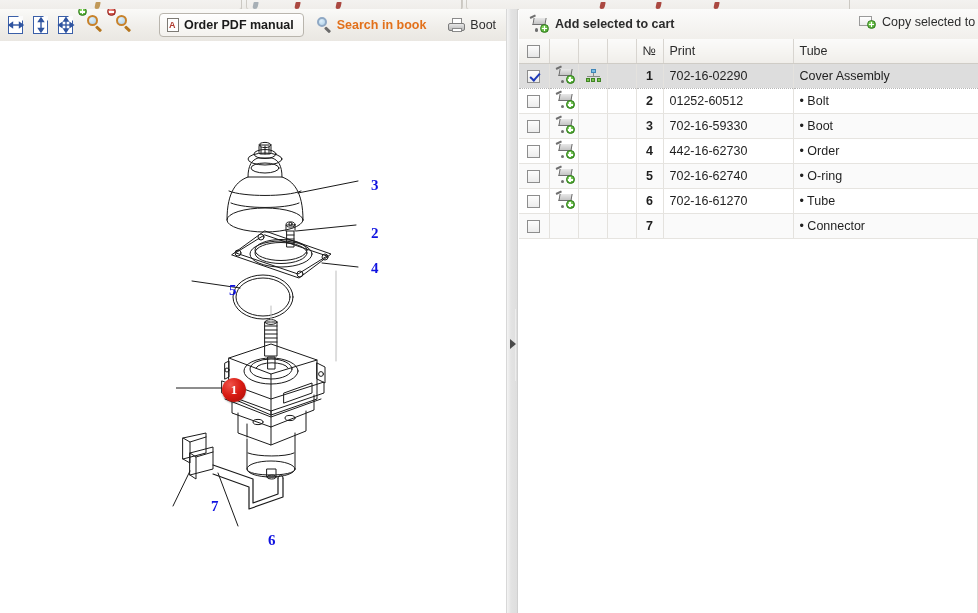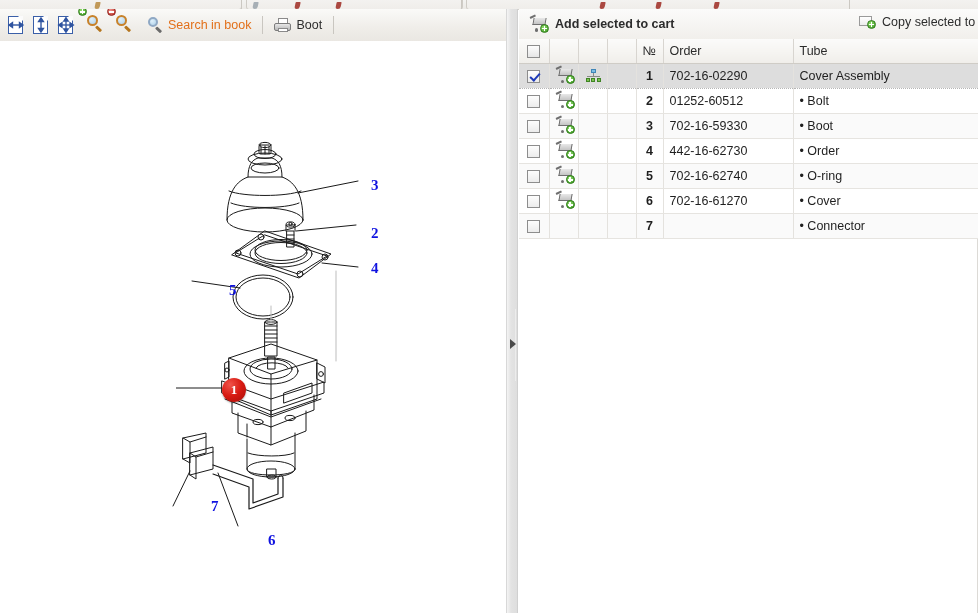--- a/index.html
+++ b/index.html
@@ -84,21 +84,21 @@
     border: 1px solid #7d7a74; background: #ffffff; box-sizing: border-box;
   }
   .pdf-glyph:before {
     content: "A"; position: absolute; left: 1px; top: -1px;
     font-size: 9px; font-weight: bold; color: #b03a2e; line-height: 14px;
   }
   .link-item {
     margin-left: 12px; display: inline-flex; align-items: center; gap: 5px;
     font-size: 12.5px; cursor: pointer; white-space: nowrap;
   }
-  .link-item.search { color: #e2701a; font-weight: normal; }
+  .link-item.search { color: #e2701a; font-weight: bold; }
   .link-item.print  { color: #2e2e2e; }
   .vbar { width: 1px; height: 18px; background: #c9c6c0; margin-left: 11px; }
 
   
   .mag { position: relative; width: 18px; height: 18px; }
   .mag .lens {
     position: absolute; left: 1px; top: 0px; width: 11px; height: 11px;
     border: 2px solid #c8822a; border-radius: 50%;
     background: radial-gradient(circle at 35% 32%, #dff0fb 0%, #bcd9ee 70%, #9cc4e0 100%);
     box-sizing: border-box;
@@ -367,20 +367,24 @@
         </span>
 
         <span class="tb-ico" title="Zoom out" style="margin-left:4px;">
           <span class="mag">
             <span class="lens"></span><span class="stick"></span>
             <span class="badge minus"></span>
           </span>
         </span>
       </div>
 
+      <button class="pdf-btn">
+        <span class="pdf-glyph"></span>
+        <span>Order PDF manual</span>
+      </button>
 
       <span class="link-item search">
         <span class="mag" style="width:16px;height:16px;">
           <span class="lens" style="width:10px;height:10px;border-color:#8fa8c4;"></span>
           <span class="stick" style="left:9px;top:9px;background:#6b6b6b;"></span>
         </span>
         <span>Search in book</span>
       </span>
 
       <span class="vbar"></span>
@@ -558,21 +562,21 @@
         </colgroup>
         <thead>
           <tr>
             <th style="text-align:center;padding:0;">
               <span class="cb cb-hdr"></span>
             </th>
             <th></th>
             <th></th>
             <th></th>
             <th class="num">№</th>
-            <th>Order</th>
+            <th>Print</th>
             <th>Tube</th>
           </tr>
         </thead>
         <tbody>
 
           <tr class="sel">
             <td class="cen">
               <span class="cb checked"></span>
             </td>
             <td class="cen">
@@ -653,21 +657,21 @@
             <td class="cen"><span class="cb"></span></td>
             <td class="cen">
               <span class="cart-glyph" style="display:inline-block;vertical-align:middle;">
                 <span class="bar"></span><span class="basket"></span><span class="w1"></span><span class="w2"></span><span class="plus"></span>
               </span>
             </td>
             <td></td>
             <td></td>
             <td class="num">6</td>
             <td>702-16-61270</td>
-            <td>• Cover</td>
+            <td>• Tube</td>
           </tr>
 
           <tr class="even">
             <td class="cen"><span class="cb"></span></td>
             <td></td>
             <td></td>
             <td></td>
             <td class="num">7</td>
             <td></td>
             <td>• Connector</td>

